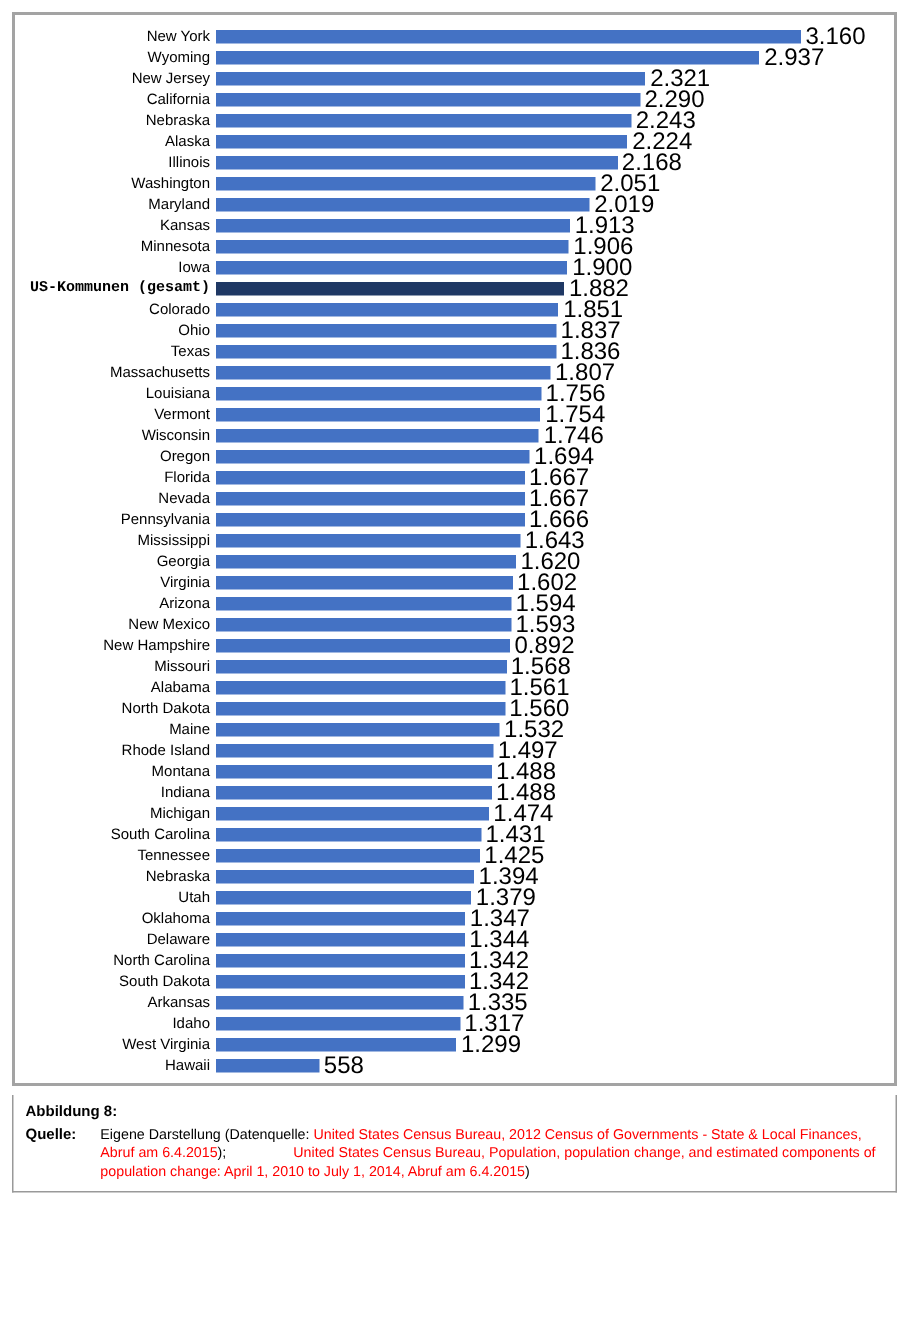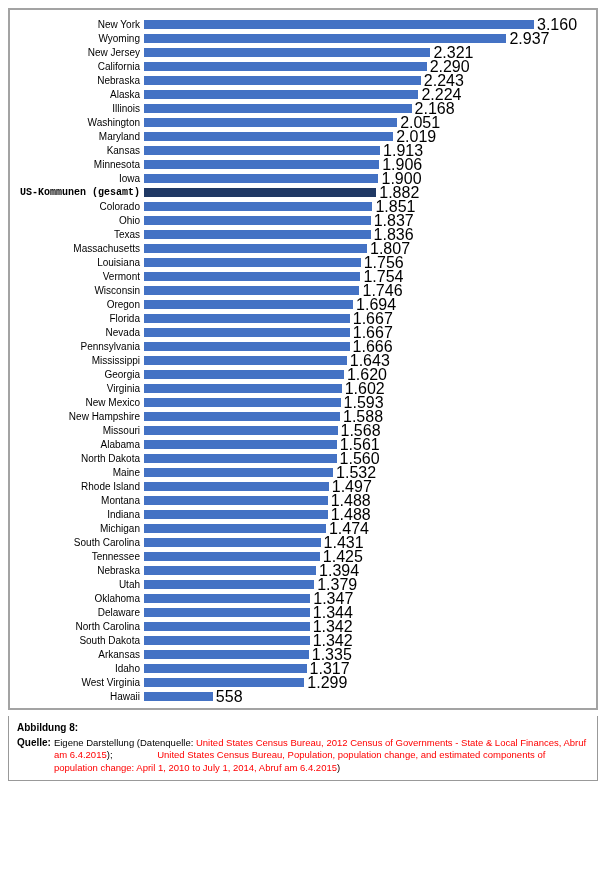--- a/index.html
+++ b/index.html
@@ -65,21 +65,21 @@
     }
     .caption-label {
       font-weight: bold;
       white-space: nowrap;
     }
     .caption-text {
       font-weight: bold;
     }
     .source-row {
       display: flex;
-      gap: 3px;
+      gap: 16px;
     }
     .source-label {
       font-weight: bold;
       white-space: nowrap;
     }
     .source-text {
       font-size: 9.5px;
       line-height: 1.3;
     }
   </style>
@@ -271,31 +271,38 @@
         </div>
       </div>
       <div class="bar-row">
         <div class="bar-label">Virginia</div>
         <div class="bar-wrapper">
           <div class="bar" style="width: 197.715px;"></div>
           <span class="bar-value">1.602</span>
         </div>
       </div>
       <div class="bar-row">
+        <div class="bar-label">Arizona</div>
+        <div class="bar-wrapper">
+          <div class="bar" style="width: 196.728px;"></div>
+          <span class="bar-value">1.594</span>
+        </div>
+      </div>
+      <div class="bar-row">
         <div class="bar-label">New Mexico</div>
         <div class="bar-wrapper">
           <div class="bar" style="width: 196.604px;"></div>
           <span class="bar-value">1.593</span>
         </div>
       </div>
       <div class="bar-row">
         <div class="bar-label">New Hampshire</div>
         <div class="bar-wrapper">
           <div class="bar" style="width: 195.987px;"></div>
-          <span class="bar-value">1.588</span>
+          <span class="bar-value">0.892</span>
         </div>
       </div>
       <div class="bar-row">
         <div class="bar-label">Missouri</div>
         <div class="bar-wrapper">
           <div class="bar" style="width: 193.519px;"></div>
           <span class="bar-value">1.568</span>
         </div>
       </div>
       <div class="bar-row">

